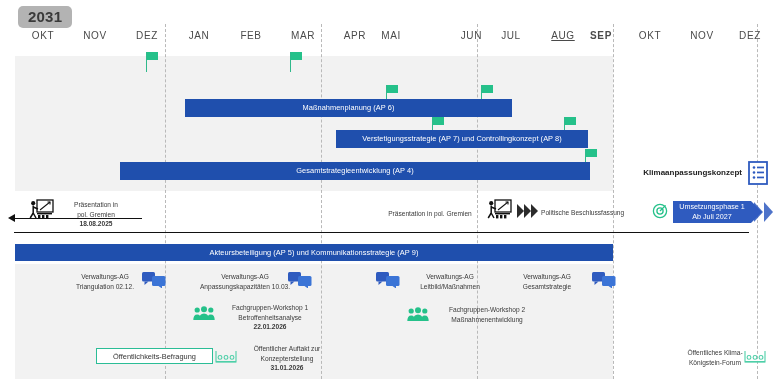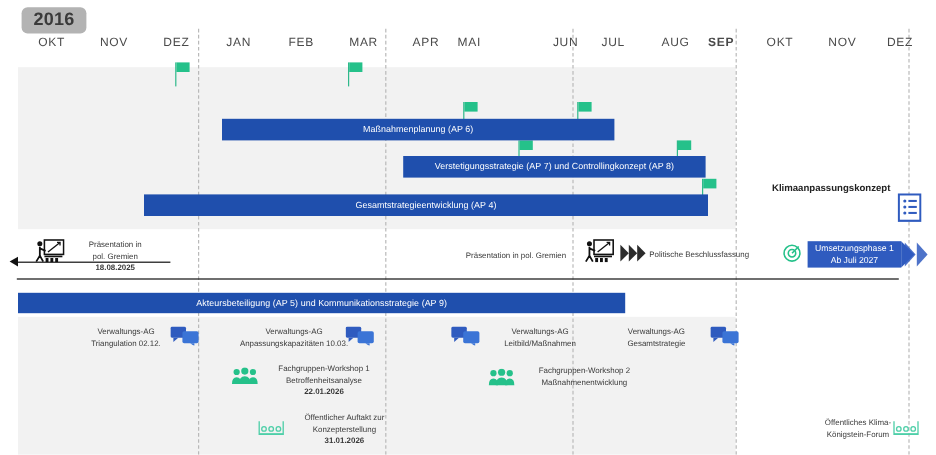--- a/index.html
+++ b/index.html
@@ -156,33 +156,33 @@
 
   <div class="band" style="left:15px;top:56px;width:598px;height:135px;"></div>
   <div class="band" style="left:15px;top:264px;width:598px;height:115px;"></div>
 
   <div class="qdiv" style="left:165px;top:24px;height:355px;"></div>
   <div class="qdiv" style="left:321px;top:24px;height:355px;"></div>
   <div class="qdiv" style="left:477px;top:24px;height:355px;"></div>
   <div class="qdiv" style="left:613px;top:24px;height:355px;"></div>
   <div class="qdiv" style="left:757px;top:24px;height:355px;"></div>
 
-  <div class="year-badge" style="left:18px;top:6px;">2016</div>
+  <div class="year-badge" style="left:18px;top:6px;">2031</div>
 
   <div class="month" style="left:20px;">OKT</div>
   <div class="month" style="left:72px;">NOV</div>
   <div class="month" style="left:124px;">DEZ</div>
   <div class="month" style="left:176px;">JAN</div>
   <div class="month" style="left:228px;">FEB</div>
   <div class="month" style="left:280px;">MAR</div>
   <div class="month" style="left:332px;">APR</div>
   <div class="month" style="left:368px;">MAI</div>
   <div class="month" style="left:436px;text-align:right;">JUN</div>
   <div class="month" style="left:488px;">JUL</div>
-  <div class="month" style="left:540px;">AUG</div>
+  <div class="month" style="left:540px;text-decoration:underline;">AUG</div>
   <div class="month" style="left:578px;font-weight:bold;">SEP</div>
   <div class="month" style="left:627px;">OKT</div>
   <div class="month" style="left:679px;">NOV</div>
   <div class="month" style="left:727px;">DEZ</div>
 
   <div class="flag" style="left:146px;top:52px;">
       <div class="pole"></div>
       <div class="cloth"></div>
     </div>
   <div class="flag" style="left:290px;top:52px;">
@@ -206,23 +206,23 @@
       <div class="cloth"></div>
     </div>
   <div class="flag" style="left:585px;top:149px;">
       <div class="pole"></div>
       <div class="cloth"></div>
     </div>
 
   <div class="bar" style="left:185px;top:99px;width:327px;height:18px;">Maßnahmenplanung (AP 6)</div>
   <div class="bar" style="left:336px;top:130px;width:252px;height:18px;">Verstetigungsstrategie (AP 7) und Controllingkonzept (AP 8)</div>
   <div class="bar" style="left:120px;top:162px;width:470px;height:18px;">Gesamtstrategieentwicklung (AP 4)</div>
-  <div class="bar" style="left:15px;top:244px;width:506px;height:17px;">Akteursbeteiligung (AP 5) und Kommunikationsstrategie (AP 9)</div>
-
-  <div class="label-bold" style="left:638px;top:152px;width:104px;">Klimaanpassungskonzept</div>
+  <div class="bar" style="left:15px;top:244px;width:598px;height:17px;">Akteursbeteiligung (AP 5) und Kommunikationsstrategie (AP 9)</div>
+
+  <div class="label-bold" style="left:638px;top:168px;width:104px;">Klimaanpassungskonzept</div>
   <div style="position:absolute;left:748px;top:161px;">
     <svg width="20" height="24" viewBox="0 0 20 24">
       <rect x="1" y="1" width="18" height="22" fill="#ffffff" stroke="#2f5bbf" stroke-width="1.8"></rect>
       <circle cx="6" cy="6.5" r="1.3" fill="#2f5bbf"></circle>
       <circle cx="6" cy="11.5" r="1.3" fill="#2f5bbf"></circle>
       <circle cx="6" cy="16.5" r="1.3" fill="#2f5bbf"></circle>
       <rect x="9" y="5.6" width="7" height="1.7" fill="#2f5bbf"></rect>
       <rect x="9" y="10.6" width="7" height="1.7" fill="#2f5bbf"></rect>
       <rect x="9" y="15.6" width="7" height="1.7" fill="#2f5bbf"></rect>
     </svg>
@@ -365,20 +365,21 @@
       <path d="M0.3 14 Q0.3 8.4 4.2 8.4 Q8.1 8.4 8.1 14 Z" fill="#25c18a"></path>
       <path d="M6.2 14 Q6.2 7.6 11 7.6 Q15.8 7.6 15.8 14 Z" fill="#25c18a"></path>
       <path d="M13.9 14 Q13.9 8.4 17.8 8.4 Q21.7 8.4 21.7 14 Z" fill="#25c18a"></path>
     </svg>
   </div>
   <div class="anno" style="left:432px;top:305px;width:110px;">
     <div>Fachgruppen-Workshop 2</div>
     <div>Maßnahmenentwicklung</div>
   </div>
 
+  <div class="pill" style="left:96px;top:348px;width:117px;height:16px;">Öffentlichkeits-Befragung</div>
 
   <div style="position:absolute;left:215px;top:350px;">
     <svg width="22" height="14" viewBox="0 0 22 14">
       <path d="M1 1 L1 12 L21 12 L21 1" fill="none" stroke="#4ecfa8" stroke-width="1.1"></path>
       <circle cx="5" cy="7.4" r="1.9" fill="none" stroke="#4ecfa8" stroke-width="1.1"></circle>
       <circle cx="11" cy="7.4" r="1.9" fill="none" stroke="#4ecfa8" stroke-width="1.1"></circle>
       <circle cx="17" cy="7.4" r="1.9" fill="none" stroke="#4ecfa8" stroke-width="1.1"></circle>
       <rect x="1" y="11" width="20" height="1.3" fill="#4ecfa8"></rect>
     </svg>
   </div>

